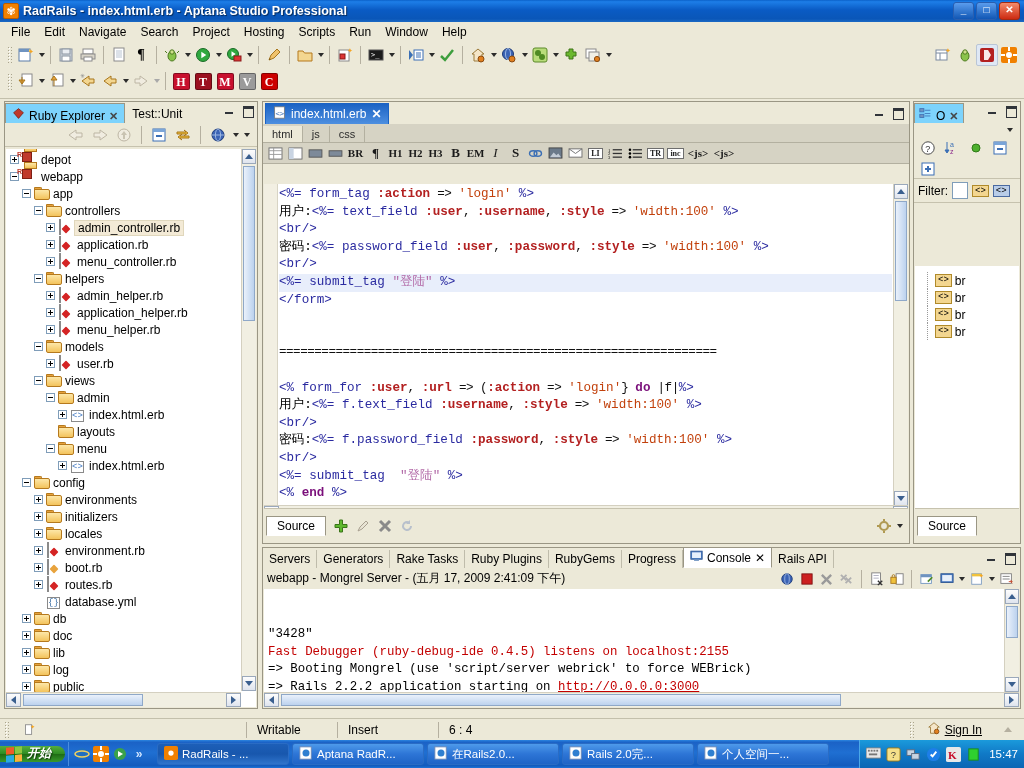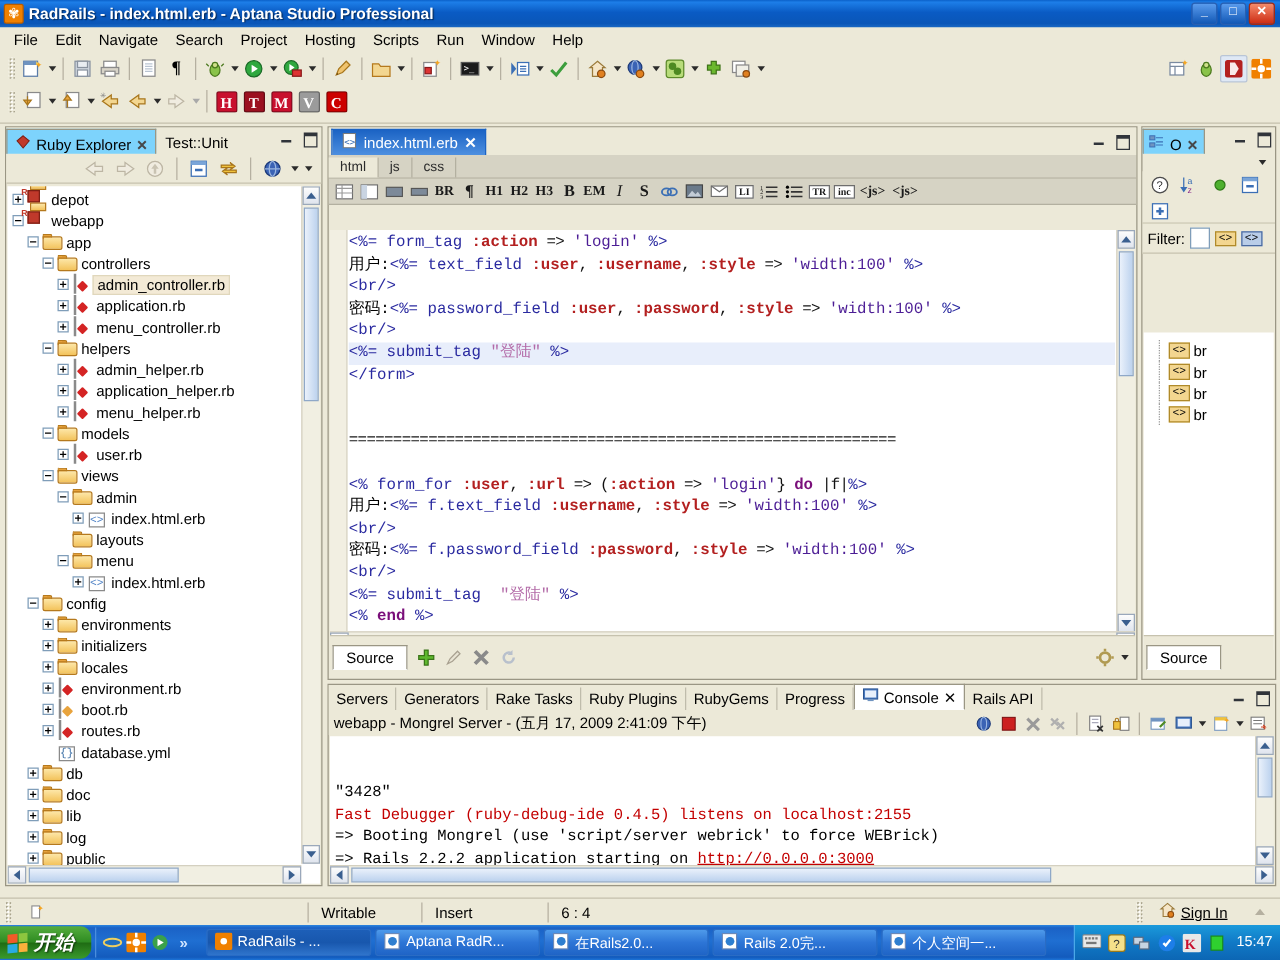--- a/index.html
+++ b/index.html
@@ -217,21 +217,21 @@
   .codearea {
     position: absolute; background: #fff; overflow: hidden;
     font-family: "Liberation Mono", monospace; font-size: 12.6px;
   }
   .gutter { position: absolute; left: 0; top: 0; bottom: 0; width: 14px; background: #f2efe2; border-right: 1px solid #d8d4c4; }
   .codelines { position: absolute; left: 15px; top: 2px; right: 16px; white-space: pre; line-height: 17.6px; }
   .cl { height: 17.6px; }
   .cl.hl { background: #e8eefb; }
   .k-tag { color: #2a2aa0; }
   .k-sym { color: #b32020; font-weight: bold; }
-  .k-str { color: #4c1d95; }
+  .k-str { color: #c2410c; }
   .k-str2 { color: #b36ba8; }
   .k-txt { color: #000; }
   .k-kw { color: #7a0f7a; font-weight: bold; }
   .eq { color: #111; letter-spacing: -.5px; }
   .srcbar { height: 34px; display: flex; align-items: center; background: #ece9d8; border-top: 1px solid #c6c2ae; }
   .srctab { font-size: 12px; padding: 2px 10px; background: #fff; border: 1px solid #9a9684; border-bottom-color: #fff; margin-left: 2px; }
 
   
   .consoletabs { height: 20px; display: flex; align-items: flex-end; background: #ece9d8; }
   .ctab { font-size: 12px; padding: 2px 6px; border-right: 1px solid #bfbcab; white-space: nowrap; display:flex; align-items:center; gap:4px; }
@@ -254,25 +254,25 @@
   .st-cell { padding: 0 10px; height: 16px; display: flex; align-items: center; }
   .st-div { width: 1px; height: 16px; background: #b5b0a0; }
 
   
   .taskbar {
     position: absolute; left: 0; bottom: 0; width: 1024px; height: 28px;
     background: linear-gradient(to bottom, #2b85e0 0%, #1b62c6 8%, #1f6fd2 45%, #135bbd 92%, #1d74d8 100%);
     display: flex; align-items: center;
   }
   .startbtn {
-    height: 26px; margin: 1px 0; padding: 0 14px 0 6px;
+    height: 16px; margin: 1px 0; padding: 0 14px 0 6px;
     background: linear-gradient(to bottom, #55ad3e, #2f8c22 48%, #1f6c14 52%, #3a9a2c);
     border-top-right-radius: 9px; border-bottom-right-radius: 9px;
-    display: flex; align-items: center; gap: 5px;
-    color: #fff; font-weight: bold; font-style: italic; font-size: 16px;
+    display: flex; align-items: flex-end; gap: 5px;
+    color: #fff; font-weight: bold; font-style: italic; font-size: 12px;
     text-shadow: 1px 1px 1px rgba(0,0,0,.5);
   }
   .flag { width: 16px; height: 15px; display: grid; grid-template-columns: 1fr 1fr; grid-template-rows: 1fr 1fr; gap: 1px; transform: skewY(-6deg); }
   .flag i { display: block; }
   .quick { display: flex; align-items: center; gap: 3px; padding: 0 5px; border-left: 1px solid #4a8ede; margin-left: 3px; height: 24px; }
   .qico { width: 16px; height: 16px; }
   .tasks { display: flex; align-items: center; gap: 3px; padding-left: 5px; flex: 1; overflow: hidden; }
   .task {
     height: 22px; min-width: 0; flex: 0 1 132px; display: flex; align-items: center; gap: 4px;
     padding: 0 6px; color: #fff; font-size: 11.5px; border-radius: 3px;

